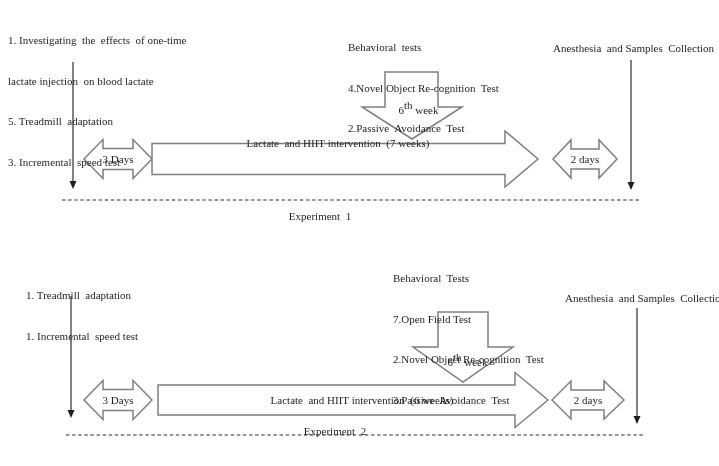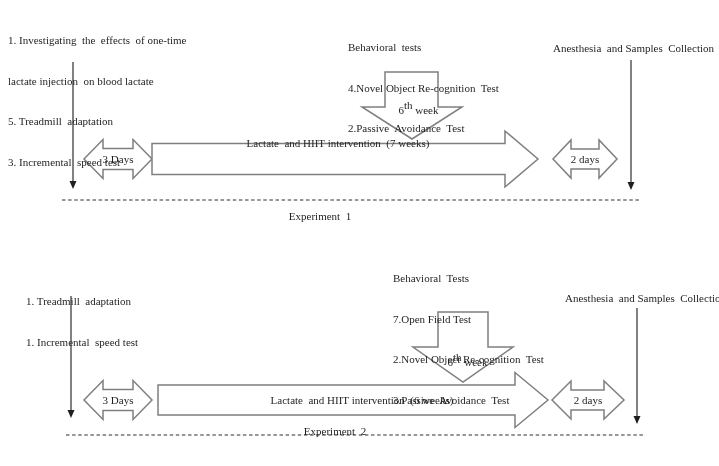--- a/index.html
+++ b/index.html
@@ -75,21 +75,21 @@
   <div class="t center" style="left:378px; top:90.5px; width:70px;">
     <span>6</span><sup>th</sup><span> week</span>
   </div>
 
   <div class="t center" style="left:85px; top:152.5px; width:66px;">3 Days</div>
   <div class="t center" style="left:168px; top:137px; width:340px;">Lactate  and HIIT intervention  (7 weeks)</div>
   <div class="t center" style="left:552px; top:152.5px; width:66px;">2 days</div>
 
   <div class="t center" style="left:220px; top:210px; width:200px;">Experiment  1</div>
 
-  <div class="t" style="left:26px; top:268px;">
+  <div class="t" style="left:26px; top:262px;">
     <div>1. Treadmill  adaptation</div>
     <div>1. Incremental  speed test</div>
   </div>
 
   <div class="t" style="left:393px; top:245px;">
     <div>Behavioral  Tests</div>
     <div>7.Open Field Test</div>
     <div>2.Novel Object Re-cognition  Test</div>
     <div>3.Passive  Avoidance  Test</div>
   </div>

